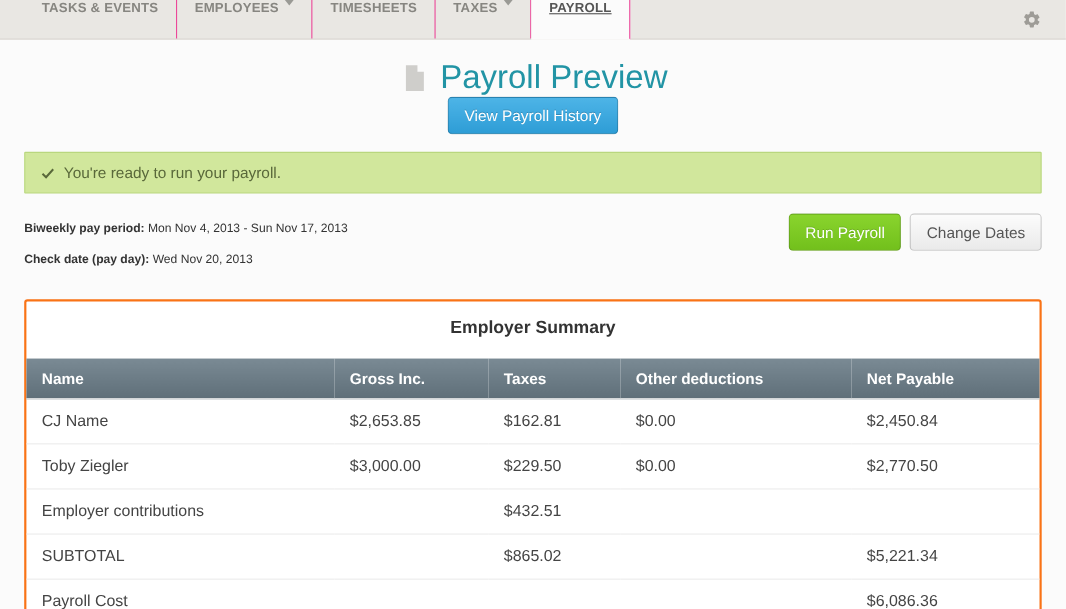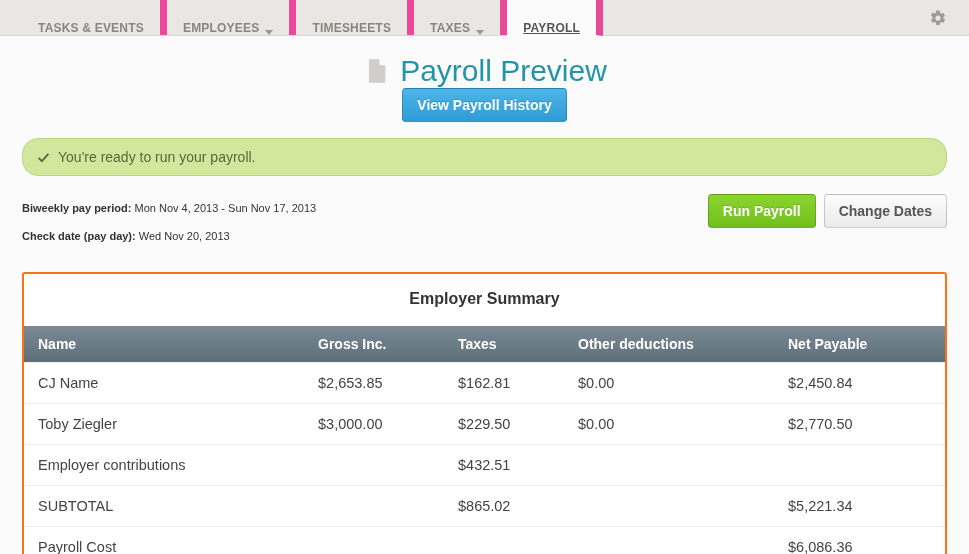--- a/index.html
+++ b/index.html
@@ -11,27 +11,27 @@
     height: 36px;
     background: #e9e7e3;
     border-bottom: 1px solid #d9d6d1;
     display: flex;
     align-items: stretch;
     padding-left: 22px;
     position: relative;
   }
   .tab {
     display: flex;
-    align-items: flex-end;
+    align-items: flex-start;
     padding: 0 16px;
     font-size: 12px;
     font-weight: 700;
     color: #878681;
     letter-spacing: 0.2px;
-    border-right: 7px solid #ec4899;
+    border-right: 1px solid #ec4899;
     cursor: pointer;
     gap: 6px;
     position: relative;
   }
   .tab.active {
     background: #fbfbfb;
     color: #555;
     border-bottom: 1px solid #fbfbfb;
     margin-bottom: -1px;
     text-decoration: underline;
@@ -55,21 +55,21 @@
 
   
   .title-row { display: flex; align-items: center; justify-content: space-between; margin-bottom: 16px; flex-direction: column; }
   .title-left { display: flex; align-items: center; gap: 10px; }
   .page-title { font-size: 30px; font-weight: 400; color: #2294a5; }
   .doc-icon { width: 28px; height: 28px; opacity: 0.45; }
 
   .btn {
     display: inline-flex; align-items: center; justify-content: center;
     height: 34px; padding: 0 14px; border-radius: 4px;
-    font-size: 14px; font-weight: 700; cursor: pointer;
+    font-size: 14px; font-weight: 400; cursor: pointer;
     border: 1px solid rgba(0,0,0,0.18);
   }
   .btn-blue {
     color: #fff;
     background: linear-gradient(#4db4e7, #2e9dd6);
     text-shadow: 0 -1px 0 rgba(0,0,0,0.18);
   }
   .btn-green {
     color: #fff;
     background: linear-gradient(#8ad42e, #72c01c);
@@ -77,21 +77,21 @@
   }
   .btn-gray {
     color: #555;
     background: linear-gradient(#fcfcfc, #eaeaea);
   }
 
   
   .alert {
     background: #d1e79c;
     border: 1px solid #b9d77e;
-    border-radius: 16px;
+    border-radius: 1px;
     padding: 10px 14px;
     color: #59683a;
     font-size: 14px;
     display: flex; align-items: center; gap: 8px;
     margin-bottom: 18px;
   }
   .check { width: 13px; height: 13px; }
 
   
   .period-row { display: flex; justify-content: space-between; align-items: flex-start; margin-bottom: 22px; }

